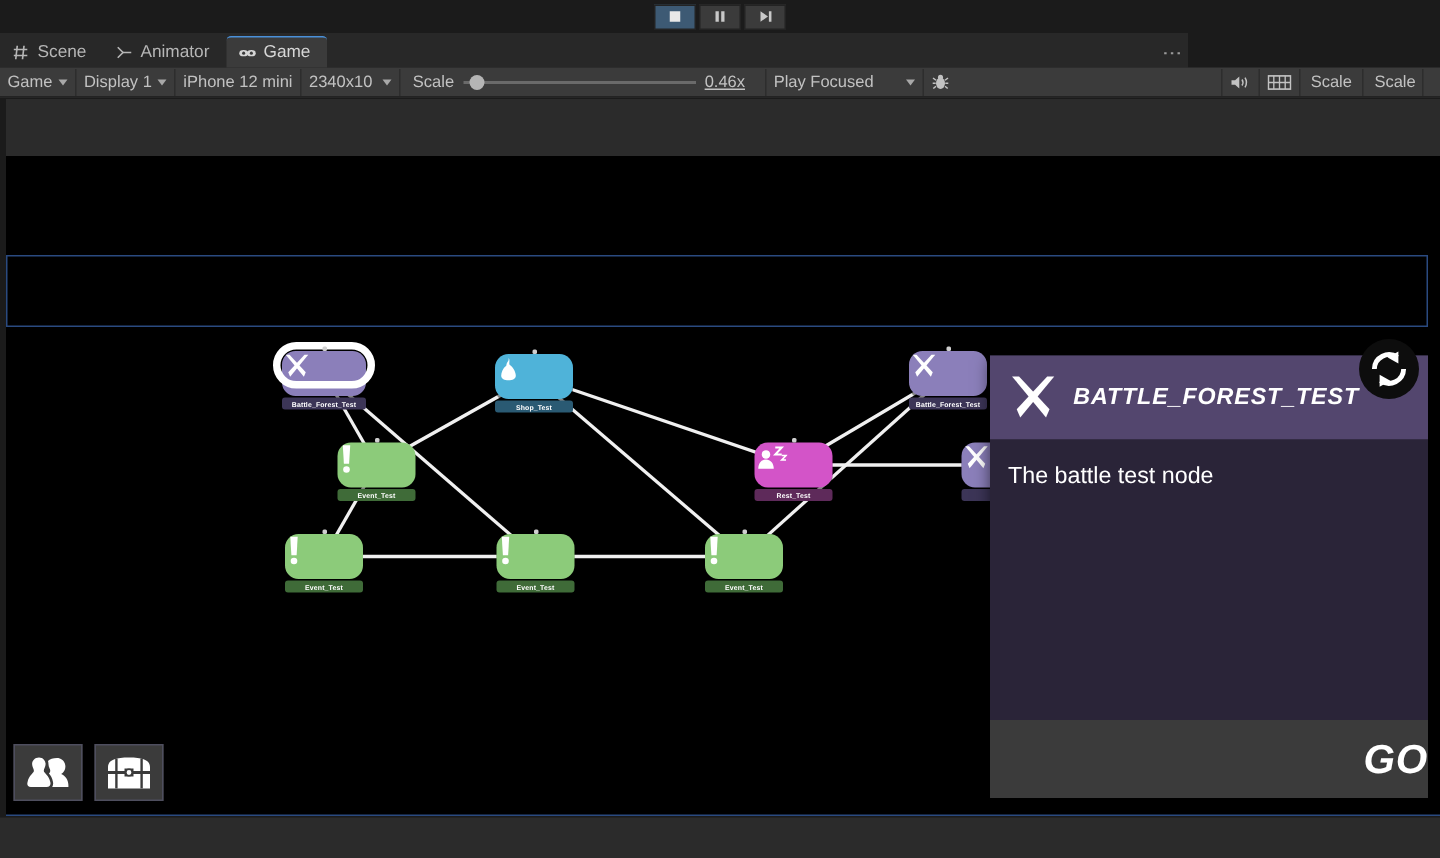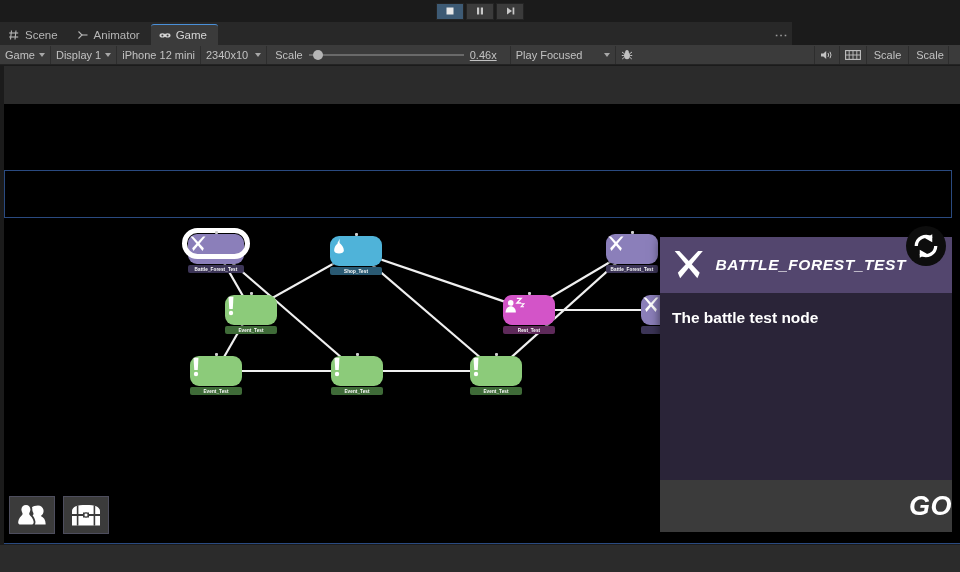--- a/index.html
+++ b/index.html
@@ -138,21 +138,21 @@
   .dlg-head {
     height: 56px; background: #53466e;
     display: flex; align-items: center; gap: 8px; padding: 0 10px;
   }
   .dlg-title {
     flex: 1; text-align: center; color: #fff;
     font-size: 15.5px; font-weight: bold; font-style: italic;
     letter-spacing: .6px; padding-right: 36px;
   }
   .dlg-body { height: 187px; background: #2a2438; padding: 16px 12px 0 12px; }
-  .dlg-text { color: #fff; font-size: 15.5px; font-weight: bold; }
+  .dlg-text { color: #fff; font-size: 15.5px; font-weight: normal; }
   .dlg-footer {
     height: 52px; background: #3b3b3b;
     display:flex; align-items:center; justify-content:flex-end;
   }
   .dlg-go {
     color:#fff; font-size: 27px; font-weight: bold; font-style: italic;
     letter-spacing: .5px;
   }
   .refresh-btn {
     position: absolute; left: 906px; top: 160px;

